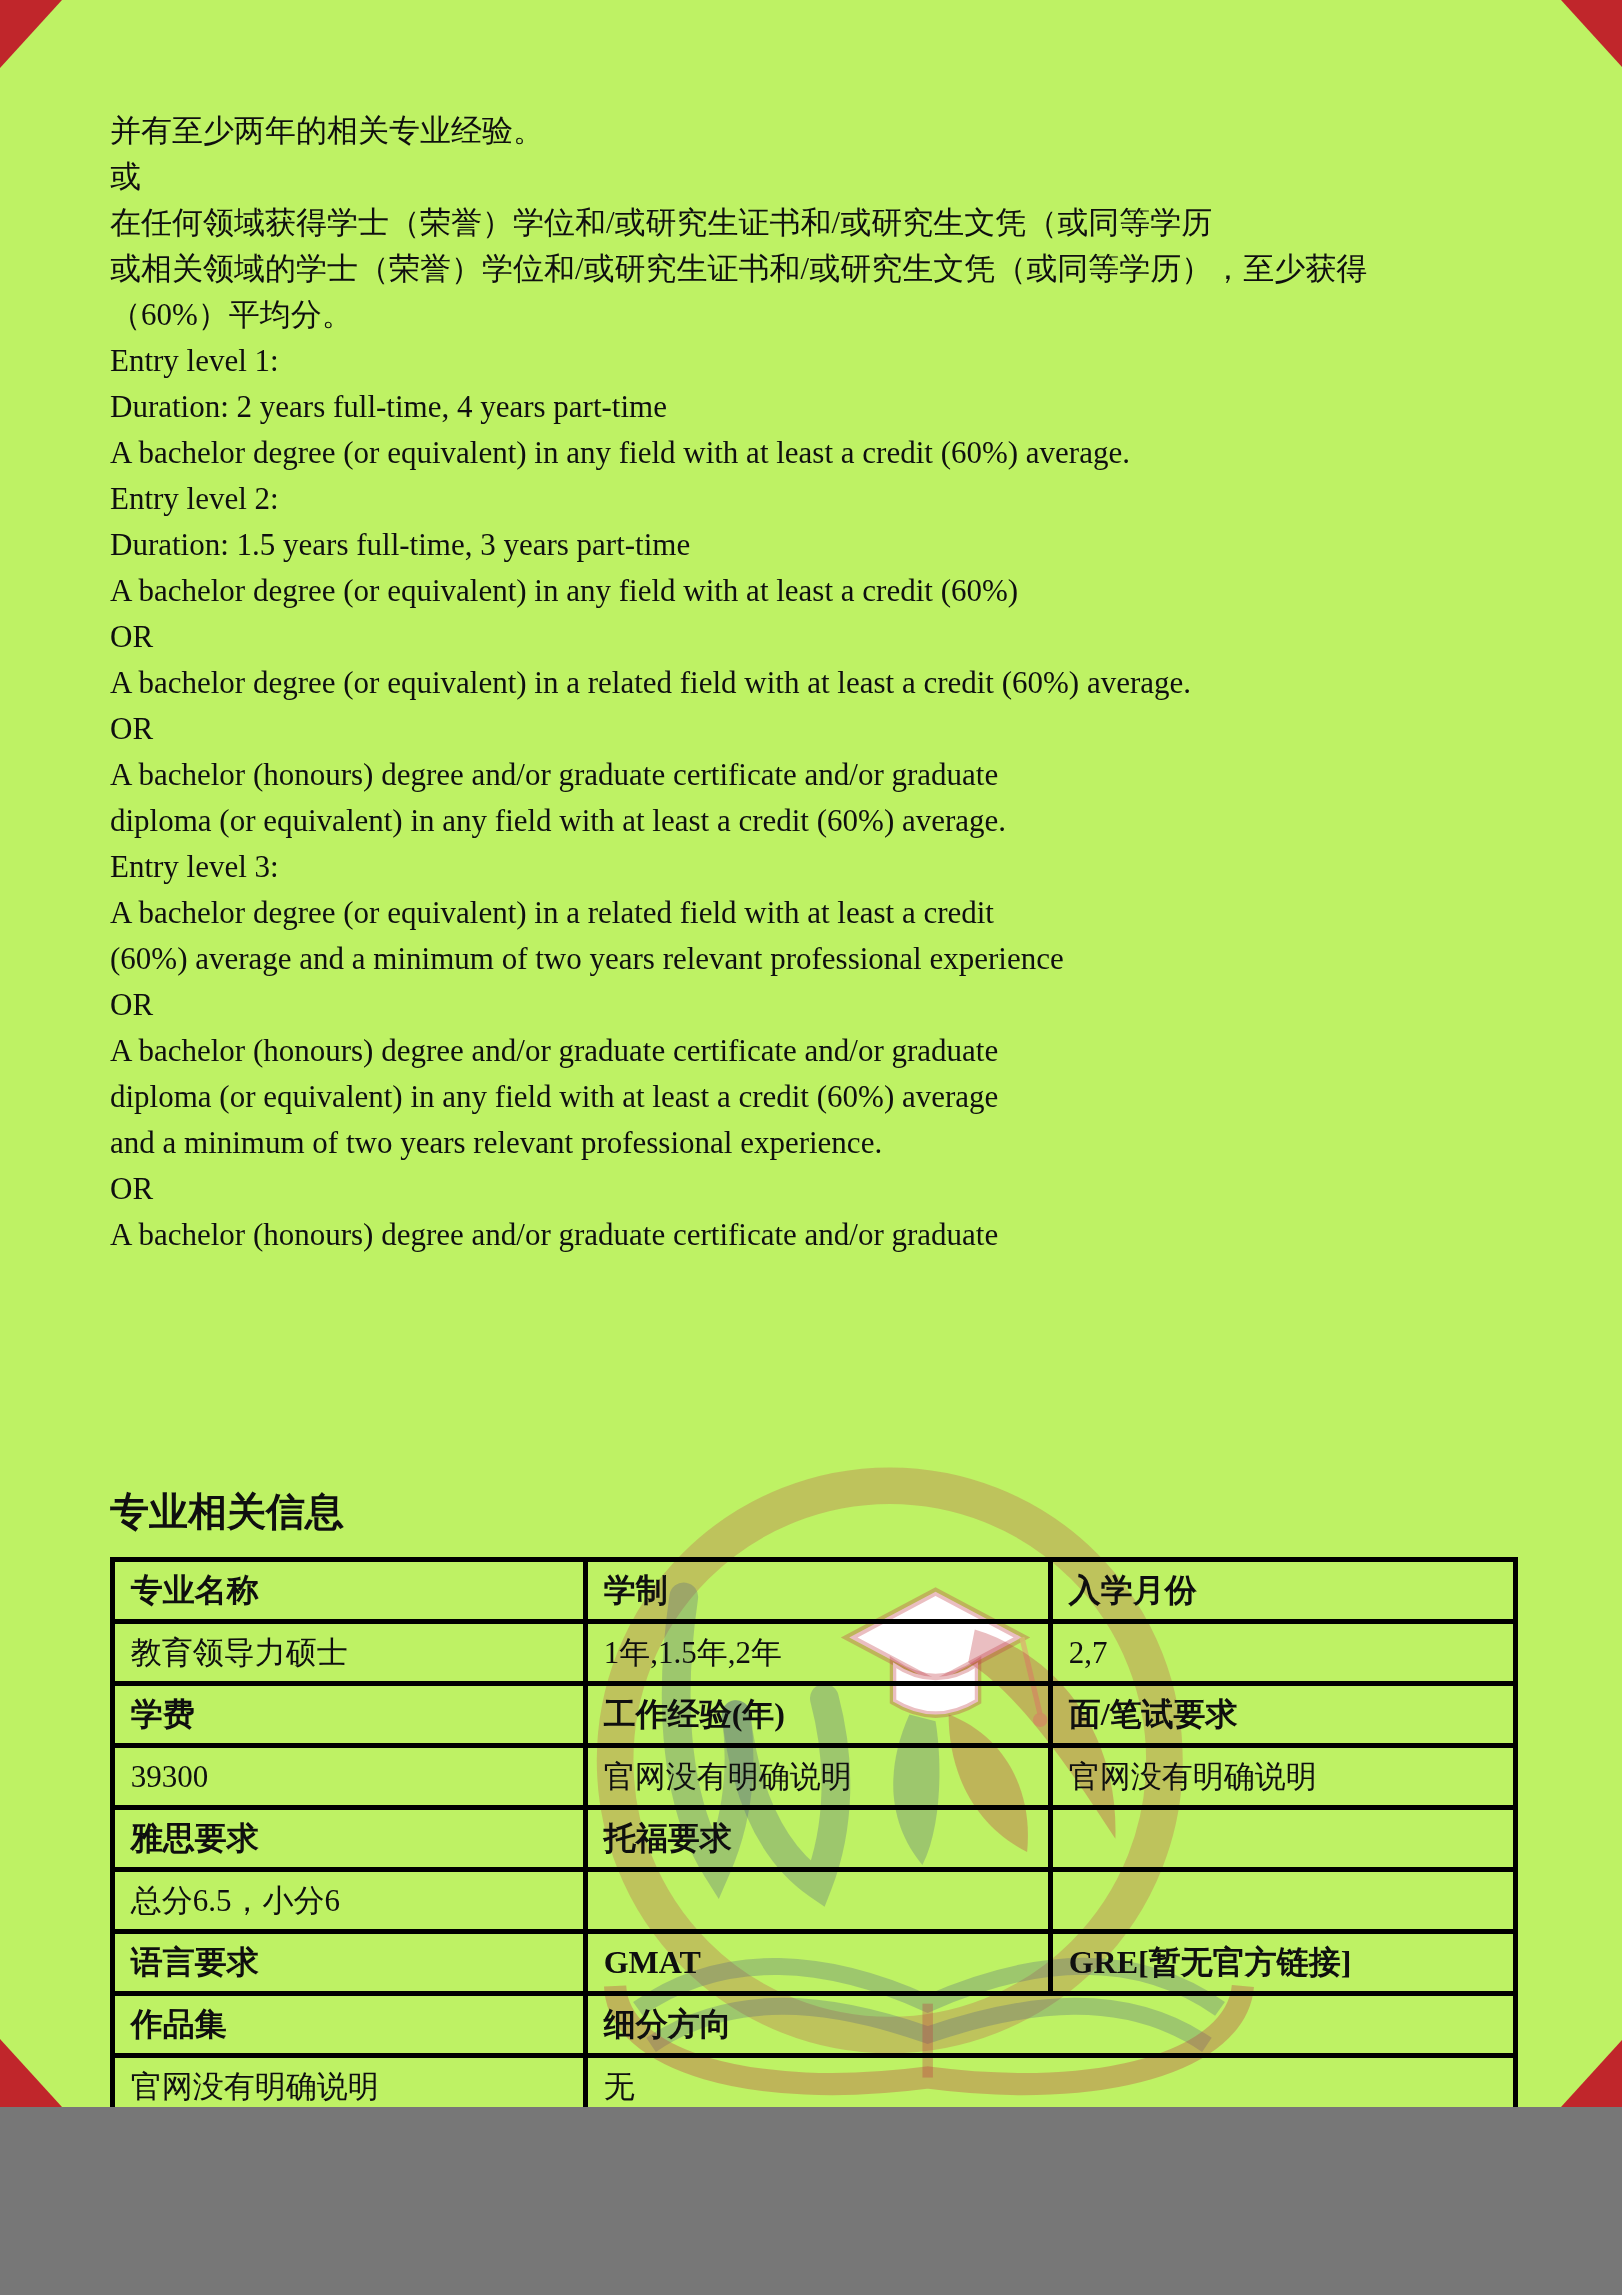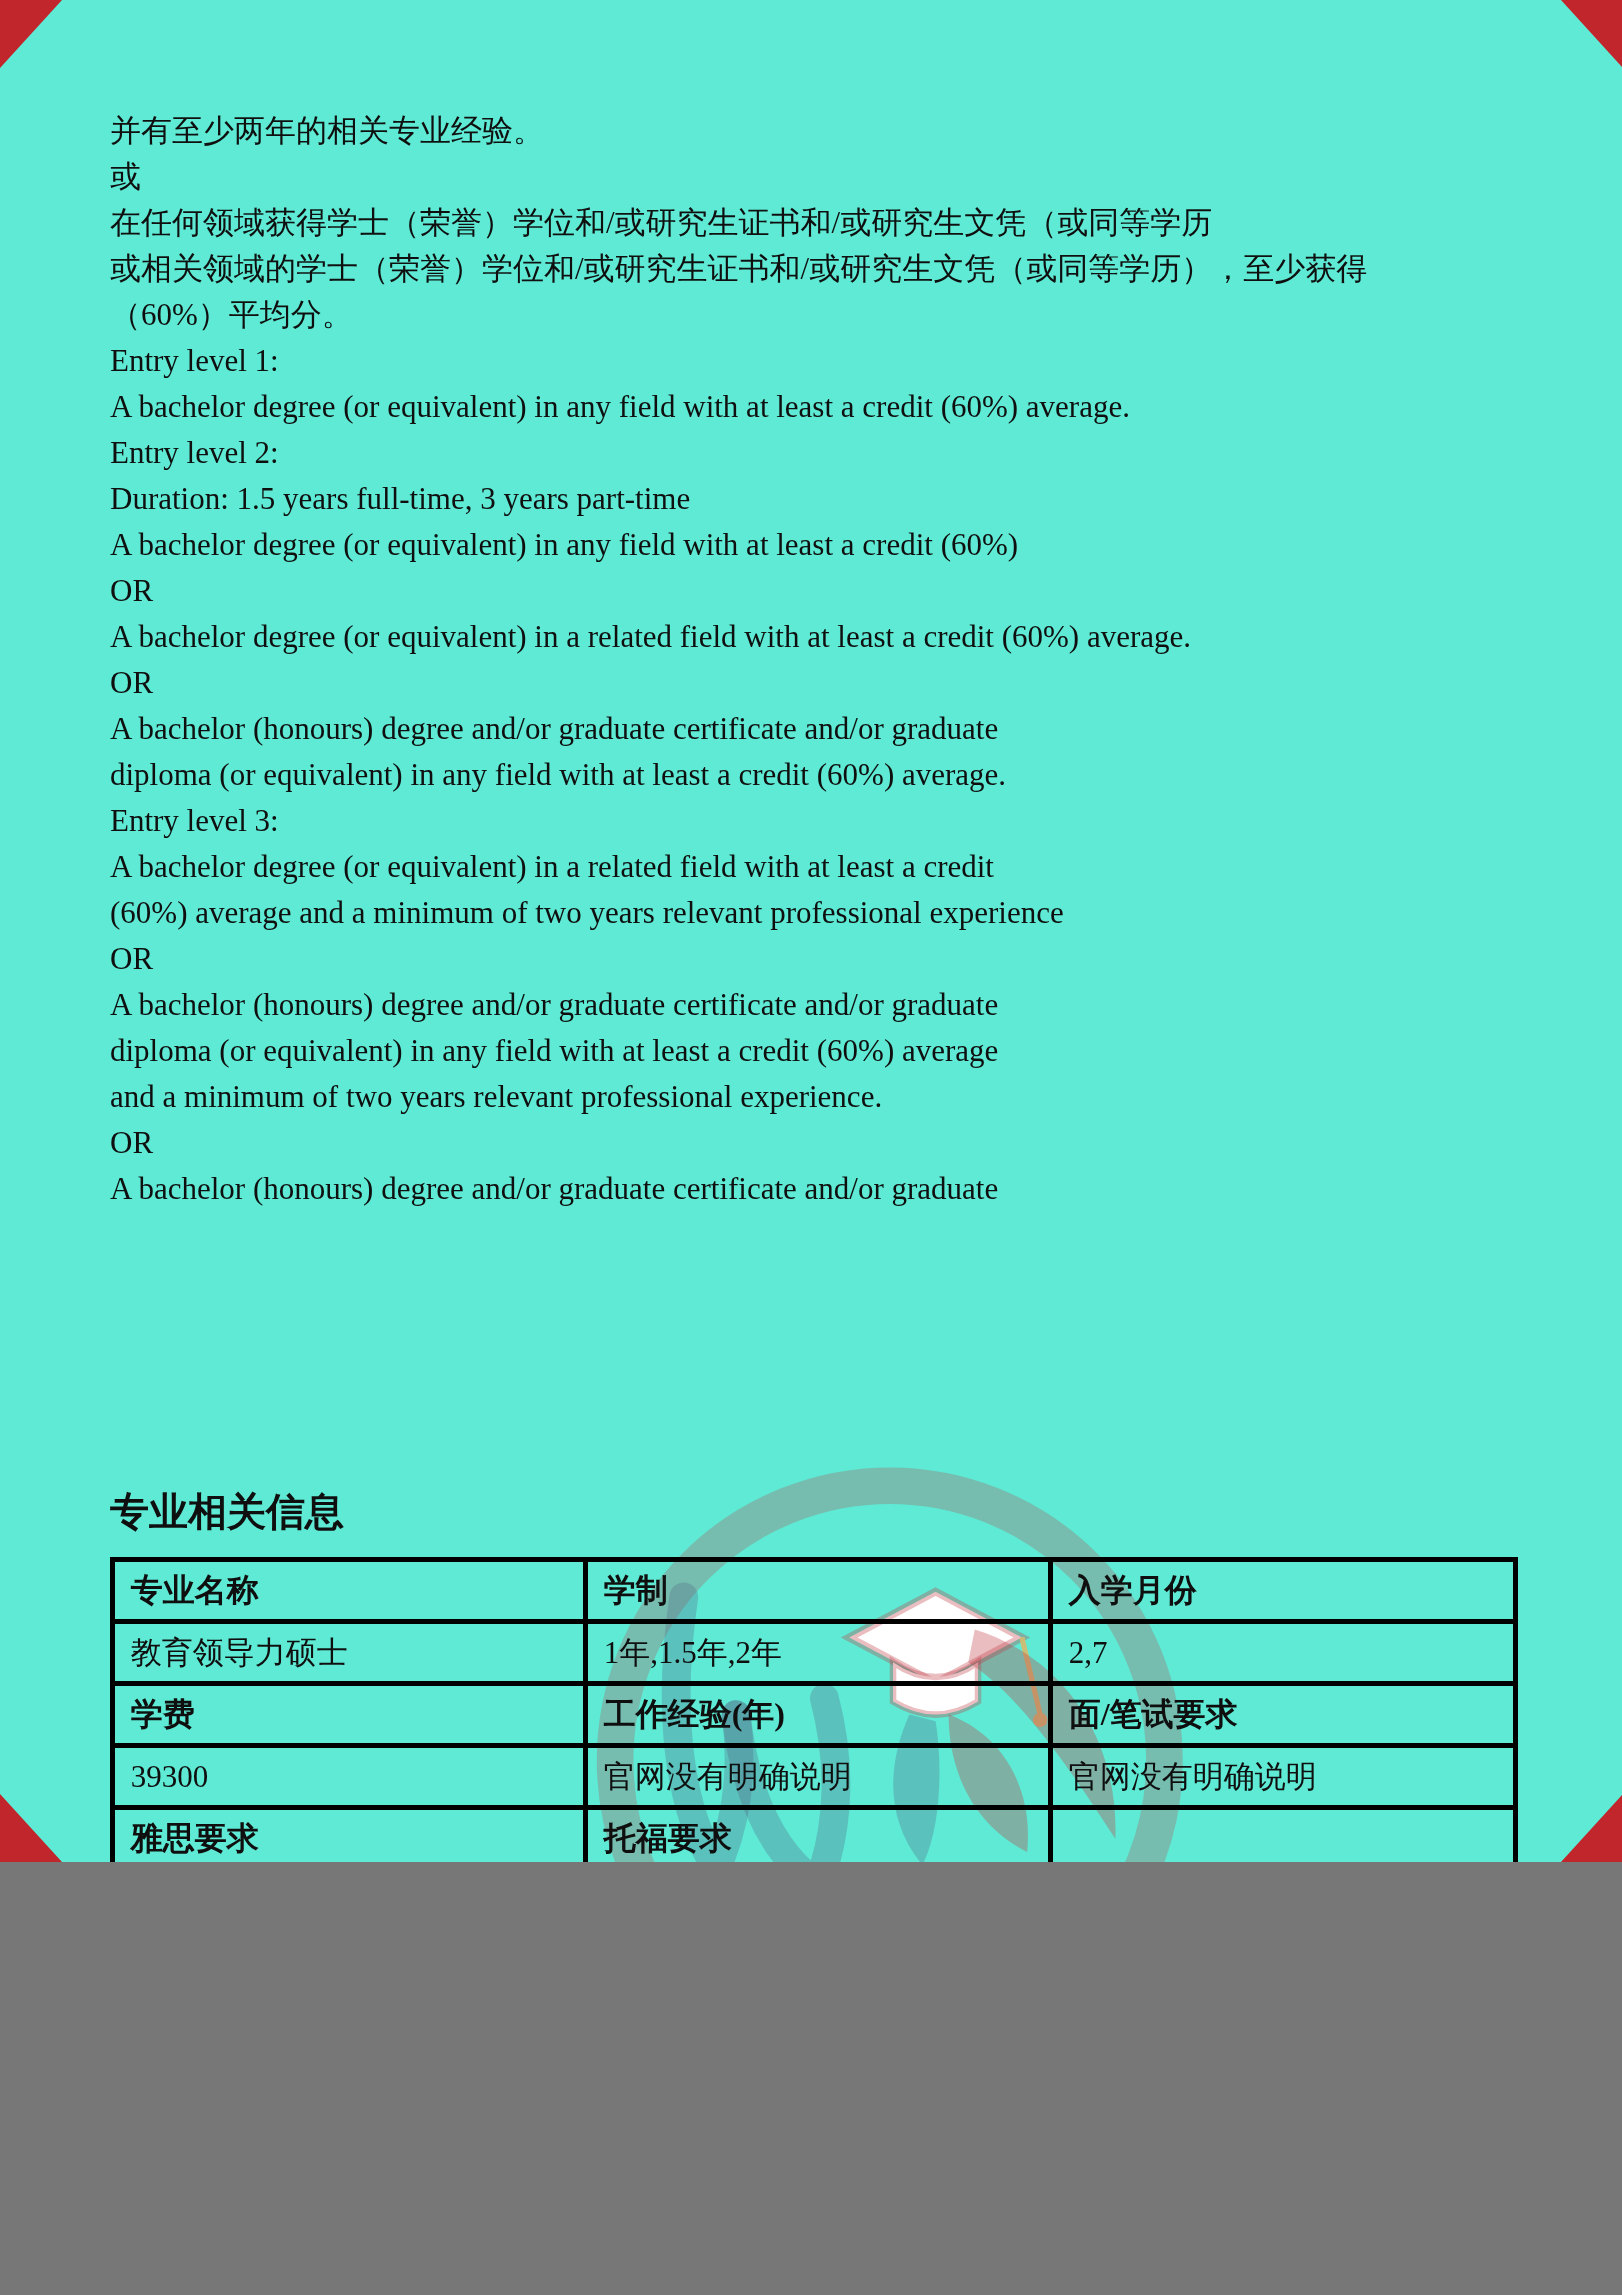--- a/index.html
+++ b/index.html
@@ -7,22 +7,22 @@
     --corner:#c0262b;
     --wm-ring:rgba(191,62,70,0.26);
     --wm-red:rgba(191,58,66,0.33);
     --wm-blue:rgba(84,99,134,0.30);
     --wm-gold:rgba(214,186,110,0.9);
     --border:#000000;
   }
   html,body{margin:0;padding:0;background:#777;}
   .page{
     position:relative;
-    width:1623px;height:1862px;
-    background:#5eead4;
+    width:1623px;height:2107px;
+    background:#bef264;
     overflow:hidden;
     font-family:"Liberation Serif","DejaVu Serif",serif;
     color:var(--ink);
   }
   
   .corner{position:absolute;width:62px;height:68px;background:var(--corner);}
   .corner.tl{left:0;top:0;clip-path:polygon(0 0,100% 0,0 100%);}
   .corner.tr{right:0;top:0;clip-path:polygon(0 0,100% 0,100% 100%);}
   .corner.bl{left:0;bottom:0;clip-path:polygon(0 0,0 100%,100% 100%);}
   .corner.br{right:0;bottom:0;clip-path:polygon(100% 0,100% 100%,0 100%);}
@@ -83,20 +83,21 @@
     <path d="M628,872 L628,985" style="stroke:var(--wm-red)" stroke-width="16"></path>
   </svg>
 
   <div class="requirements">
       <div class="req-line">并有至少两年的相关专业经验。</div>
       <div class="req-line">或</div>
       <div class="req-line">在任何领域获得学士（荣誉）学位和/或研究生证书和/或研究生文凭（或同等学历</div>
       <div class="req-line">或相关领域的学士（荣誉）学位和/或研究生证书和/或研究生文凭（或同等学历），至少获得</div>
       <div class="req-line">（60%）平均分。</div>
       <div class="req-line">Entry level 1:</div>
+      <div class="req-line">Duration: 2 years full-time, 4 years part-time</div>
       <div class="req-line">A bachelor degree (or equivalent) in any field with at least a credit (60%) average.</div>
       <div class="req-line">Entry level 2:</div>
       <div class="req-line">Duration: 1.5 years full-time, 3 years part-time</div>
       <div class="req-line">A bachelor degree (or equivalent) in any field with at least a credit (60%)</div>
       <div class="req-line">OR</div>
       <div class="req-line">A bachelor degree (or equivalent) in a related field with at least a credit (60%) average.</div>
       <div class="req-line">OR</div>
       <div class="req-line">A bachelor (honours) degree and/or graduate certificate and/or graduate</div>
       <div class="req-line">diploma (or equivalent) in any field with at least a credit (60%) average.</div>
       <div class="req-line">Entry level 3:</div>

